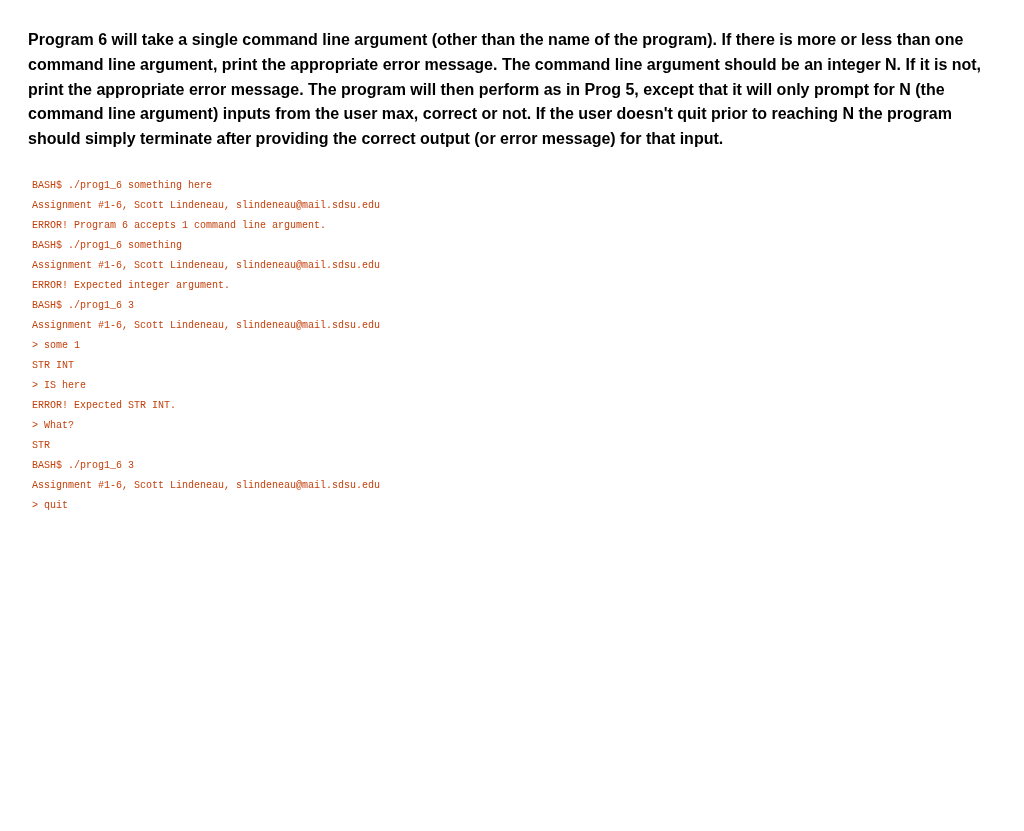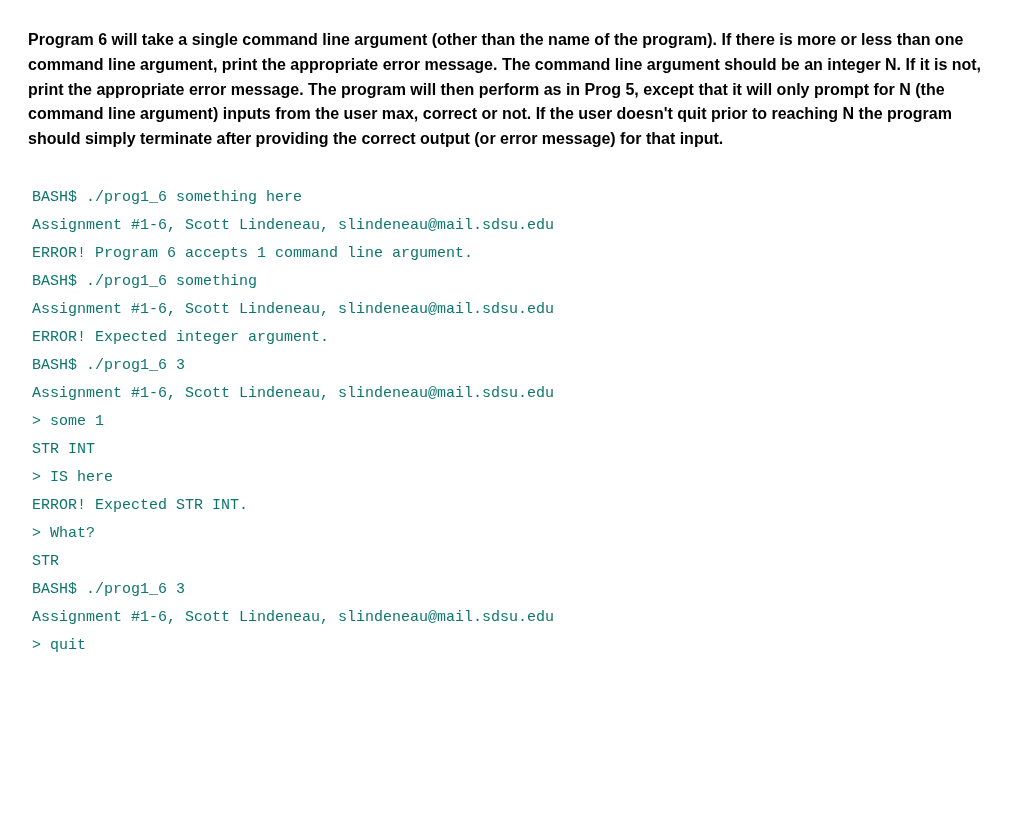--- a/index.html
+++ b/index.html
@@ -22,23 +22,23 @@
       font-family: Arial, sans-serif;
       font-size: 16px;
       font-weight: bold;
       line-height: 1.55;
       margin-bottom: 6px;
       color: #000000;
     }
 
     .code-block {
       font-family: 'Courier New', Courier, monospace;
-      font-size: 15px;
+      font-size: 10px;
       line-height: 1.6;
-      color: #0f766e;
+      color: #c2410c;
       white-space: pre;
     }
 
     .code-line {
       display: block;
     }
   </style>
 </head>
 <body>
 

